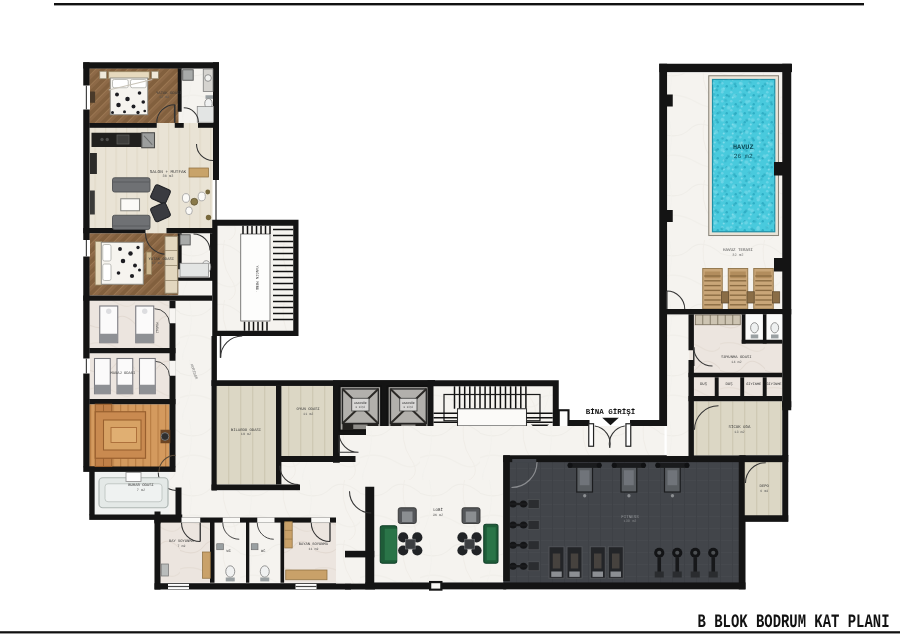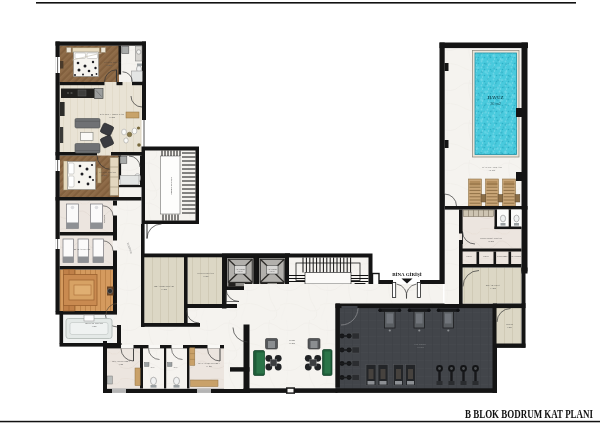--- a/index.html
+++ b/index.html
@@ -1,17 +1,17 @@
 <!DOCTYPE html>
 <html><head>
 <meta charset="utf-8">
 <style>
 html,body{margin:0;padding:0;background:#ffffff;}
 #wrap{width:600px;height:424px;position:relative;overflow:hidden;background:#3b82f6;
-font-family:Liberation Serif, serif;}
+font-family:Liberation Mono, monospace;}
 svg{display:block;}
 </style>
 </head>
 <body>
 <div id="wrap">
 <svg width="600" height="424" viewBox="0 0 600 424" xmlns="http://www.w3.org/2000/svg">
 <defs>
 <pattern id="wood" width="5" height="5" patternUnits="userSpaceOnUse" patternTransform="rotate(45)">
   <rect width="5" height="5" fill="#8d6947"></rect>
   <rect width="2.5" height="5" fill="#82603e"></rect>

